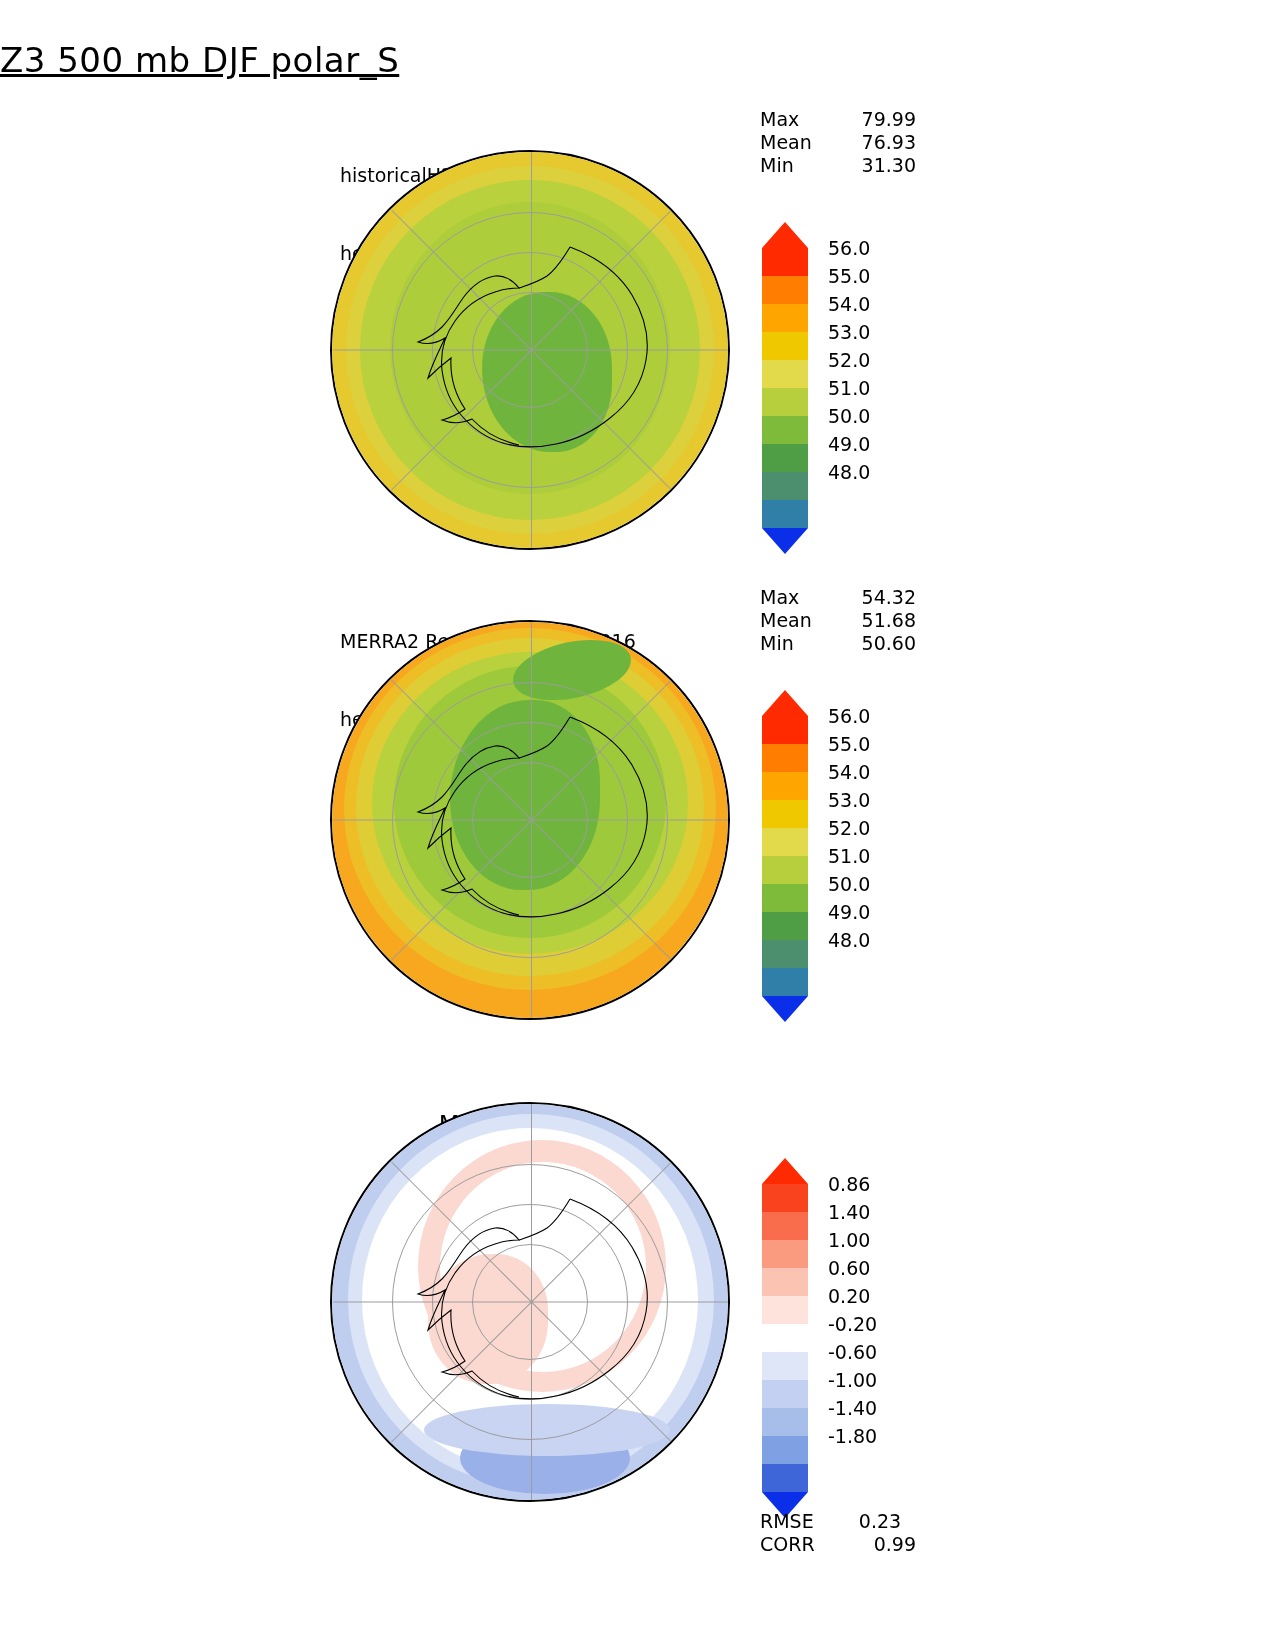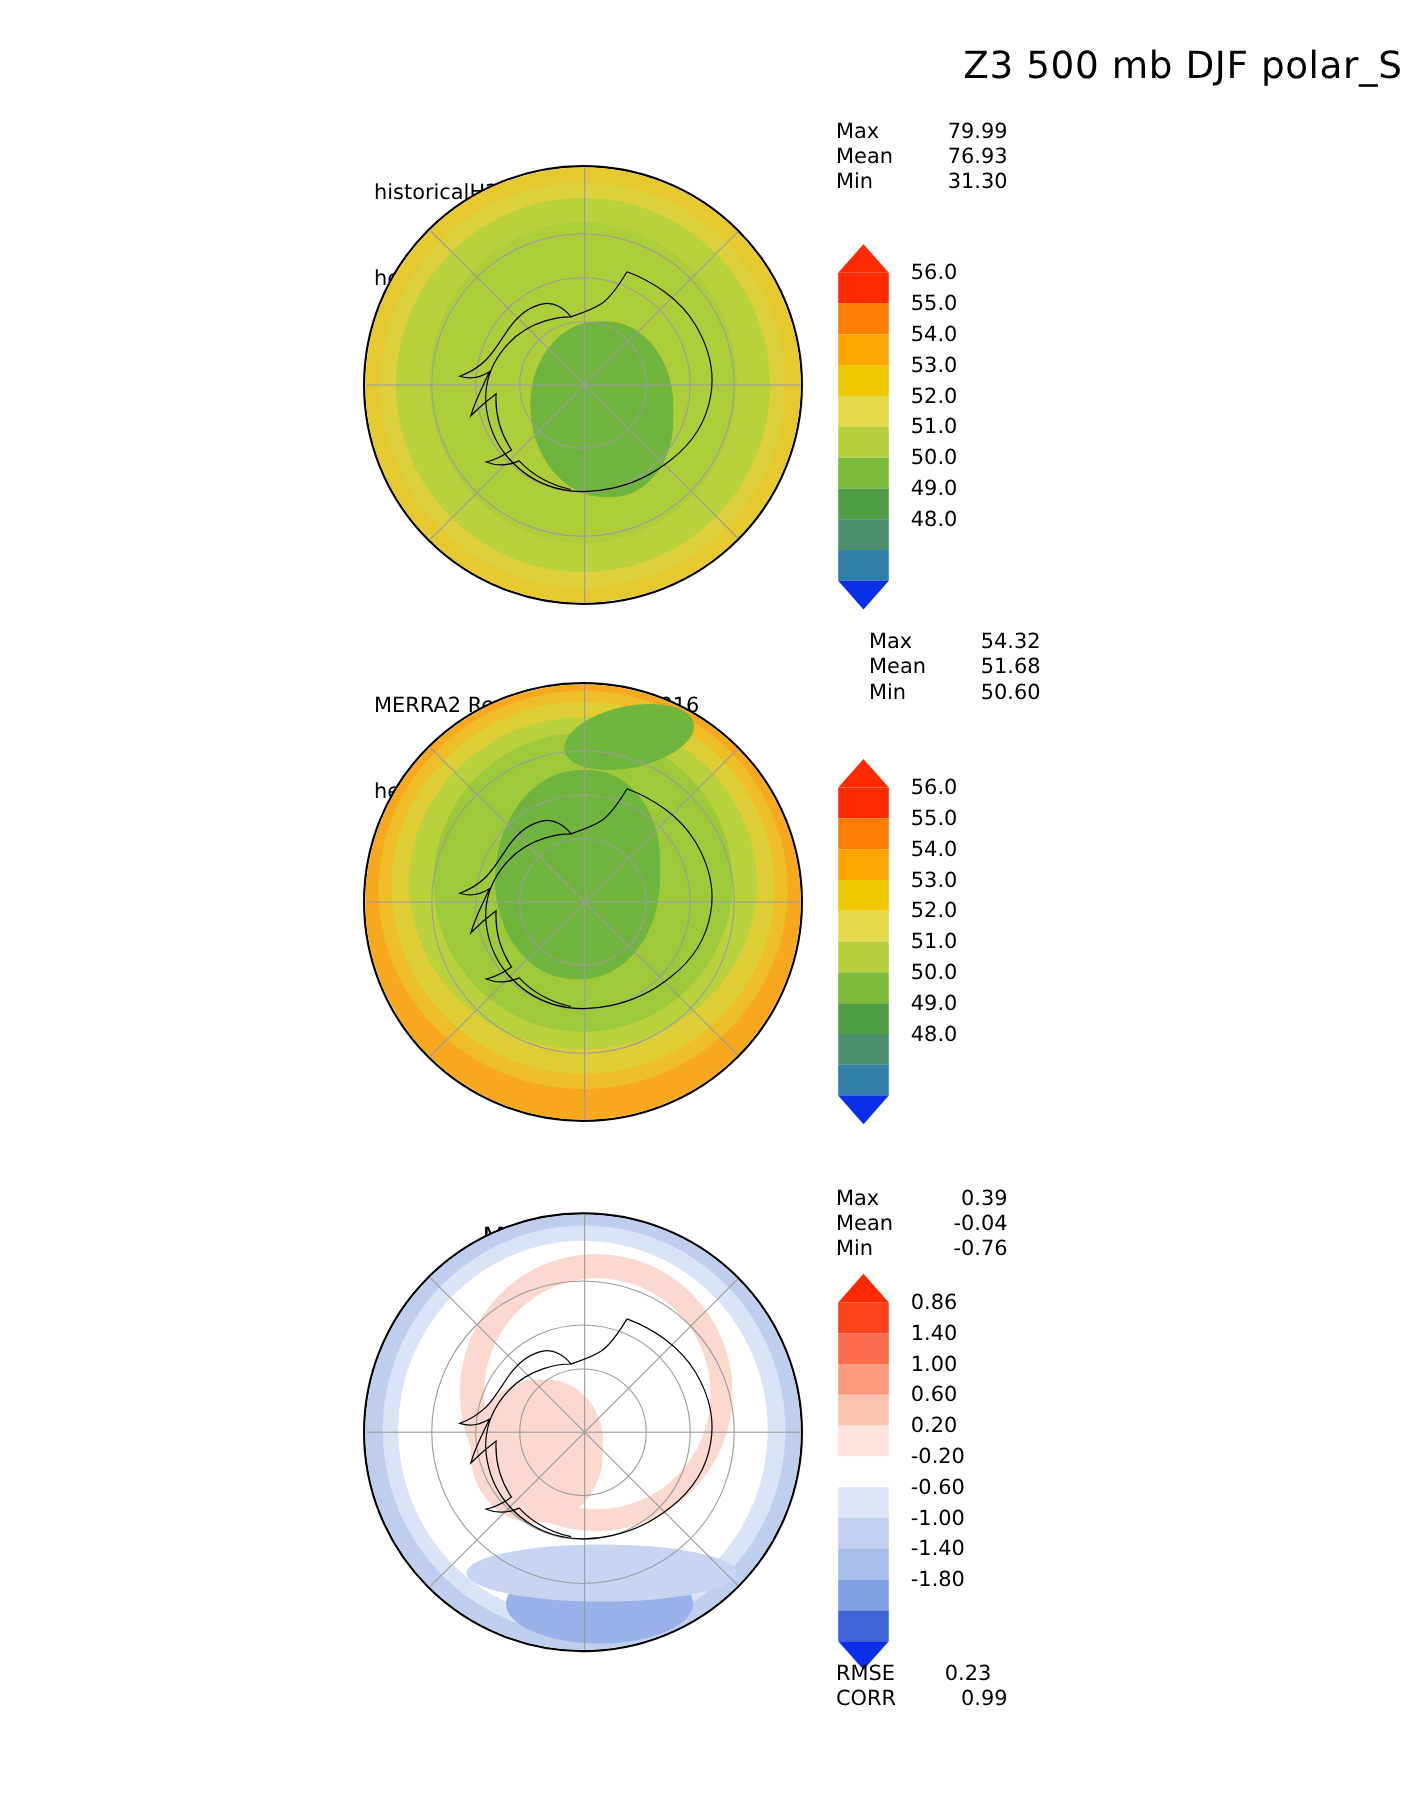--- a/index.html
+++ b/index.html
@@ -13,23 +13,24 @@
     position: relative;
     font-family: "DejaVu Sans", sans-serif;
     color: #000000;
     overflow: hidden;
   }
   .page-title {
     position: absolute;
     top: 40px;
     left: 0;
     width: 1275px;
-    text-align: right;
+    text-align: left;
     font-size: 34px;
     letter-spacing: 0.5px;
+    text-decoration: underline;
   }
 
   .panel {
     position: absolute;
     left: 0;
     width: 1275px;
   }
 
   .panel-header {
     position: absolute;
@@ -233,21 +234,21 @@
                  C118,250 112,234 110,218 C108,200 113,183 123,169 C133,155 147,145 163,140
                  C172,137 180,136 187,136 C181,128 172,123 163,124 C150,126 139,135 131,146
                  C124,156 118,167 110,175 C103,182 94,187 86,190 C95,193 105,191 113,186
                  C107,199 100,212 96,226 C103,219 111,212 119,206 C118,224 123,242 133,257
                  C126,262 118,266 110,268 C120,272 131,271 140,267 C152,280 169,289 187,293"></path>
         <path d="M187,136 C196,133 206,130 215,124 C222,119 229,110 238,95"></path>
       </svg>
     </div>
   </div>
 
-  <div class="stats" style="left:760px;top:12px;margin-left:30px;">
+  <div class="stats" style="left:760px;top:26px;">
     <span class="row"><span class="lbl">Max</span><span class="val">54.32</span></span>
     <span class="row"><span class="lbl">Mean</span><span class="val">51.68</span></span>
     <span class="row"><span class="lbl">Min</span><span class="val">50.60</span></span>
   </div>
 
   <div class="cbar" style="left:762px;top:130px;">
     <div class="cap-top" style="border-bottom:26px solid #ff2a00;"></div>
     <div class="seg" style="background:#ff2a00;"></div>
     <div class="seg" style="background:#ff7d00;"></div>
     <div class="seg" style="background:#ffa500;"></div>
@@ -304,25 +305,20 @@
                  C118,250 112,234 110,218 C108,200 113,183 123,169 C133,155 147,145 163,140
                  C172,137 180,136 187,136 C181,128 172,123 163,124 C150,126 139,135 131,146
                  C124,156 118,167 110,175 C103,182 94,187 86,190 C95,193 105,191 113,186
                  C107,199 100,212 96,226 C103,219 111,212 119,206 C118,224 123,242 133,257
                  C126,262 118,266 110,268 C120,272 131,271 140,267 C152,280 169,289 187,293"></path>
         <path d="M187,136 C196,133 206,130 215,124 C222,119 229,110 238,95"></path>
       </svg>
     </div>
   </div>
 
-  <div class="stats" style="left:760px;top:28px;">
-    <span class="row"><span class="lbl">Max</span><span class="val">0.39</span></span>
-    <span class="row"><span class="lbl">Mean</span><span class="val">-0.04</span></span>
-    <span class="row"><span class="lbl">Min</span><span class="val">-0.76</span></span>
-  </div>
 
   <div class="cbar" style="left:762px;top:108px;">
     <div class="cap-top" style="border-bottom:26px solid #ff2a00;"></div>
     <div class="seg" style="background:#f8431e;"></div>
     <div class="seg" style="background:#f96d4c;"></div>
     <div class="seg" style="background:#fa9b80;"></div>
     <div class="seg" style="background:#fbc3b2;"></div>
     <div class="seg" style="background:#fde3dc;"></div>
     <div class="seg" style="background:#ffffff;"></div>
     <div class="seg" style="background:#dfe6f7;"></div>

